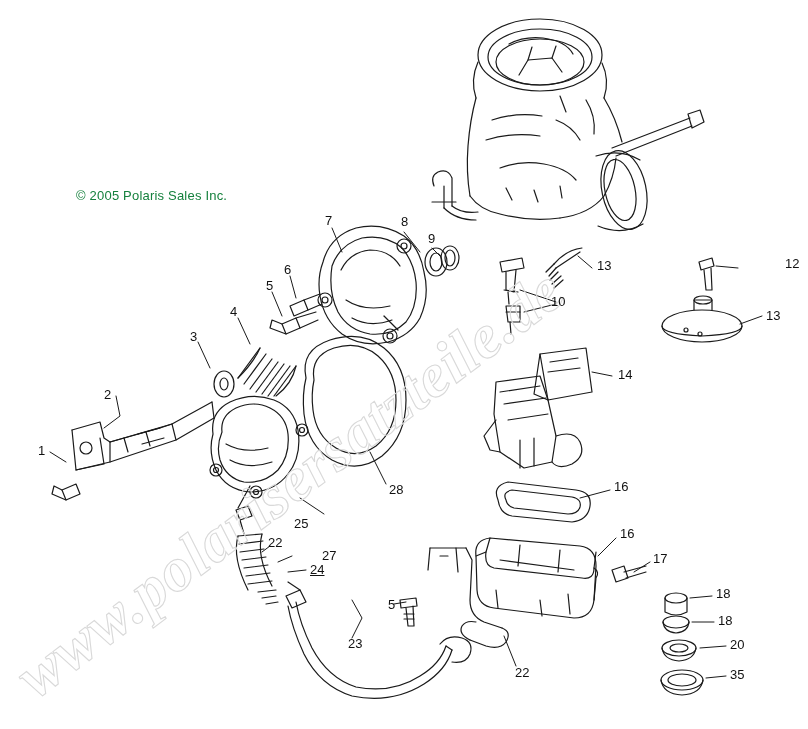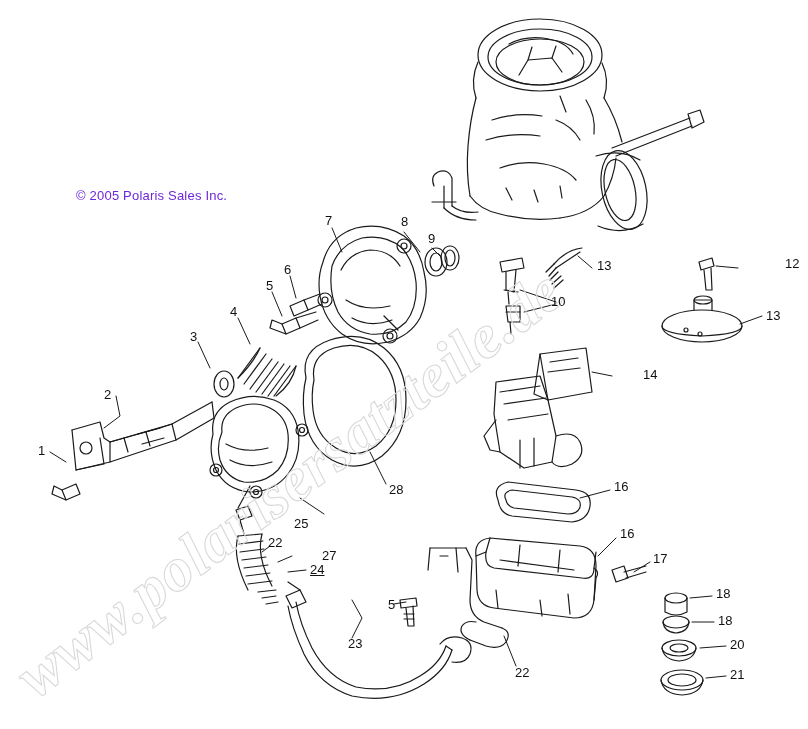--- a/index.html
+++ b/index.html
@@ -22,21 +22,21 @@
     left: 0;
     top: 0;
     width: 808px;
     height: 729px;
   }
   .copyright {
     position: absolute;
     left: 76px;
     top: 188px;
     font-size: 13px;
-    color: #6d28d9;
+    color: #15803d;
     letter-spacing: 0.2px;
     white-space: nowrap;
   }
   .callout {
     position: absolute;
     font-size: 13px;
     color: #111111;
     white-space: nowrap;
   }
   .watermark {
@@ -373,28 +373,28 @@
     <div class="callout" style="left:230px; top:304px;">4</div>
     <div class="callout" style="left:266px; top:278px;">5</div>
     <div class="callout" style="left:284px; top:262px;">6</div>
     <div class="callout" style="left:325px; top:213px;">7</div>
     <div class="callout" style="left:401px; top:214px;">8</div>
     <div class="callout" style="left:428px; top:231px;">9</div>
     <div class="callout" style="left:551px; top:294px;">10</div>
     <div class="callout" style="left:597px; top:258px;">13</div>
     <div class="callout" style="left:741px; top:256px;margin-left:44px;">12</div>
     <div class="callout" style="left:766px; top:308px;">13</div>
-    <div class="callout" style="left:618px; top:367px;margin-left:25px;">14</div>
+    <div class="callout" style="left:618px; top:367px;">14</div>
     <div class="callout" style="left:614px; top:479px;">16</div>
     <div class="callout" style="left:620px; top:526px;">16</div>
     <div class="callout" style="left:653px; top:551px;">17</div>
     <div class="callout" style="left:716px; top:586px;">18</div>
     <div class="callout" style="left:718px; top:613px;">18</div>
     <div class="callout" style="left:730px; top:637px;">20</div>
-    <div class="callout" style="left:730px; top:667px;">21</div>
+    <div class="callout" style="left:730px; top:667px;">35</div>
     <div class="callout" style="left:515px; top:665px;">22</div>
     <div class="callout" style="left:348px; top:636px;">23</div>
     <div class="callout" style="left:310px; top:562px;text-decoration:underline;">24</div>
     <div class="callout" style="left:294px; top:516px;">25</div>
     <div class="callout" style="left:268px; top:535px;">22</div>
     <div class="callout" style="left:322px; top:512px;margin-top:36px;">27</div>
     <div class="callout" style="left:389px; top:482px;">28</div>
     <div class="callout" style="left:388px; top:597px;">5</div>
   </div>
 

